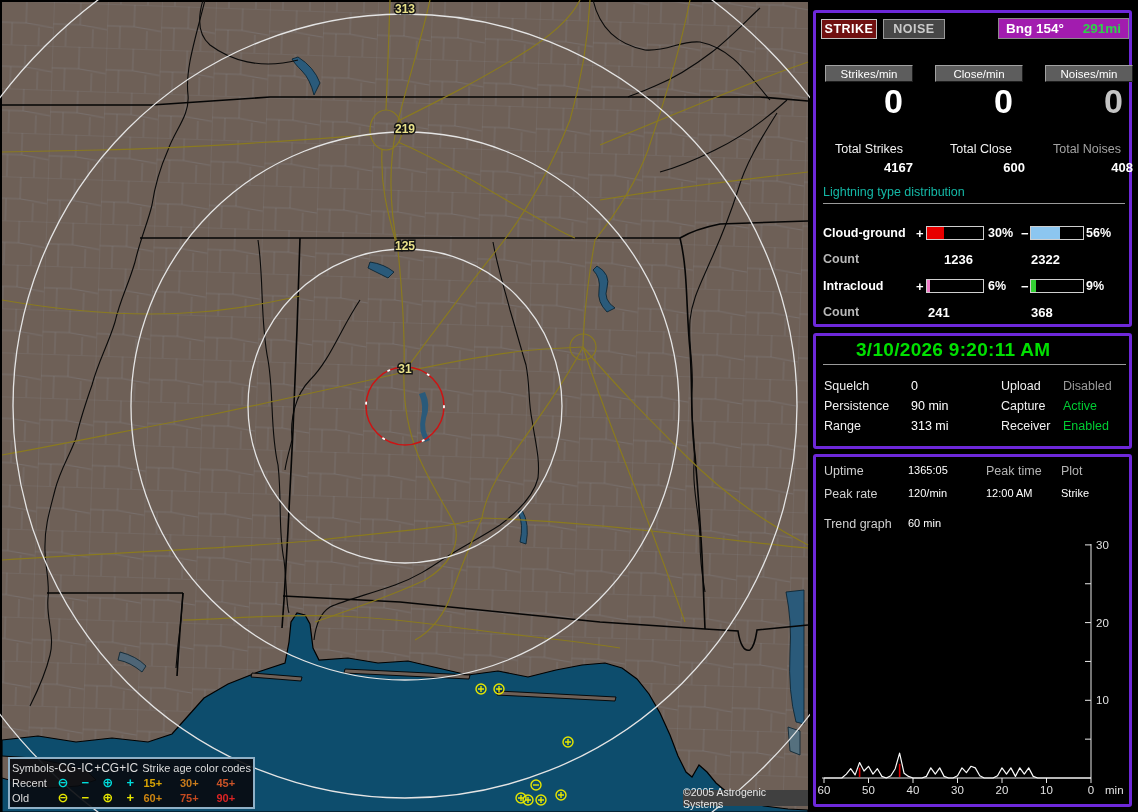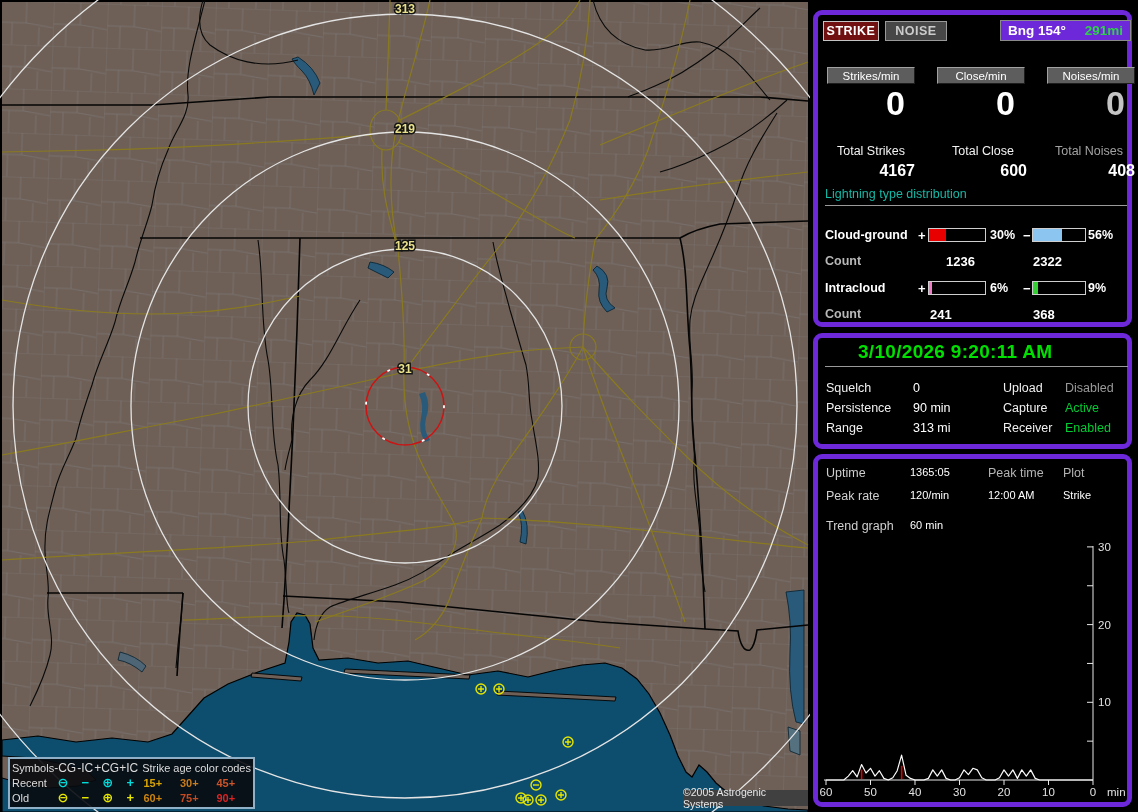--- a/index.html
+++ b/index.html
@@ -4,44 +4,44 @@
 <style>
   html,body{margin:0;padding:0;background:#000;}
   #stage{position:relative;width:1138px;height:812px;background:#000;overflow:hidden;
          font-family:"Liberation Sans","DejaVu Sans",sans-serif;}
   #map-wrap{position:absolute;left:0;top:0;width:810px;height:812px;}
   svg text.ring-label{fill:#e8e08a;font-size:12px;font-weight:bold;stroke:#141414;stroke-width:3px;
     paint-order:stroke;text-anchor:middle;font-family:"Liberation Sans","DejaVu Sans",sans-serif;}
   svg .strike circle{fill:none;stroke:#e6e600;stroke-width:1.4;}
   svg .strike path{stroke:#e6e600;stroke-width:1.4;fill:none;}
   
-  .panel-box{position:absolute;left:813px;width:319px;border:5px solid #6d28d9;border-radius:9px;
+  .panel-box{position:absolute;left:813px;width:319px;border:3px solid #6d28d9;border-radius:3px;
              background:#000;box-sizing:border-box;}
   #box1{top:10px;height:317px;}
   #box2{top:333px;height:116px;}
   #box3{top:454px;height:353px;}
   .abs{position:absolute;}
   .btn{display:flex;align-items:center;justify-content:center;box-sizing:border-box;cursor:default;}
   .strike-btn{left:5px;top:6px;width:56px;height:20px;background:#701010;border:1px solid #c4c4c4;
       color:#fff;font-weight:bold;font-size:12.5px;letter-spacing:.5px;}
   .noise-btn{left:67px;top:6px;width:62px;height:20px;background:#474747;border:1px solid #9a9a9a;
       color:#cbcbcb;font-weight:bold;font-size:12.5px;letter-spacing:.5px;}
-  .bng-box{left:182px;top:5px;width:131px;height:21px;background:#6d28d9;border:1px solid #8a8a8a;
+  .bng-box{left:182px;top:5px;width:131px;height:21px;background:#a21caf;border:1px solid #8a8a8a;
       display:flex;align-items:center;justify-content:space-between;padding:4px 7px;box-sizing:border-box;}
   .bng-label{color:#fff;font-weight:bold;font-size:13.5px;}
   .bng-dist{color:#2ed24a;font-weight:bold;font-size:13.5px;}
   .mini-btn{height:17px;width:88px;top:52px;background:#5d5d5d;color:#fff;font-size:11.5px;
       border-top:1px solid #a2a2a2;border-left:1px solid #a2a2a2;
       border-bottom:1px solid #1d1d1d;border-right:1px solid #1d1d1d;}
   .zero{top:71px;width:88px;text-align:right;padding-right:10px;box-sizing:border-box;
       font-size:34px;font-weight:bold;color:#fff;line-height:34px;}
   .zero.dim{color:#c4c4c4;}
   .tot-label{top:129px;width:96px;text-align:center;font-size:12.5px;color:#f2f2f2;}
   .tot-label.dim{color:#a2a2a2;}
-  .tot-val{top:147px;width:92px;text-align:right;font-size:16px;font-weight:bold;color:#fff;}
+  .tot-val{top:147px;width:92px;text-align:right;font-size:13px;font-weight:bold;color:#fff;}
   .dist-title{left:7px;top:172px;width:302px;color:#14b8a6;font-size:12.5px;
       border-bottom:1px solid #9a9a9a;padding-bottom:4px;}
   .dist-row{left:0;width:319px;height:15px;}
   .dist-label{left:7px;width:92px;color:#fff;font-weight:bold;font-size:12.5px;}
   .sign{color:#fff;font-weight:bold;font-size:13px;}
   .meter{top:0;height:12px;background:#000;border:1px solid #cfcfcf;}
   .meter .bar-fill{display:block;height:100%;}
   .pct{color:#fff;font-weight:bold;font-size:12.5px;}
   .cnt-label{left:7px;color:#b8b8b8;font-weight:bold;font-size:12.5px;}
   .cnt-val{color:#fff;font-weight:bold;font-size:13px;}

